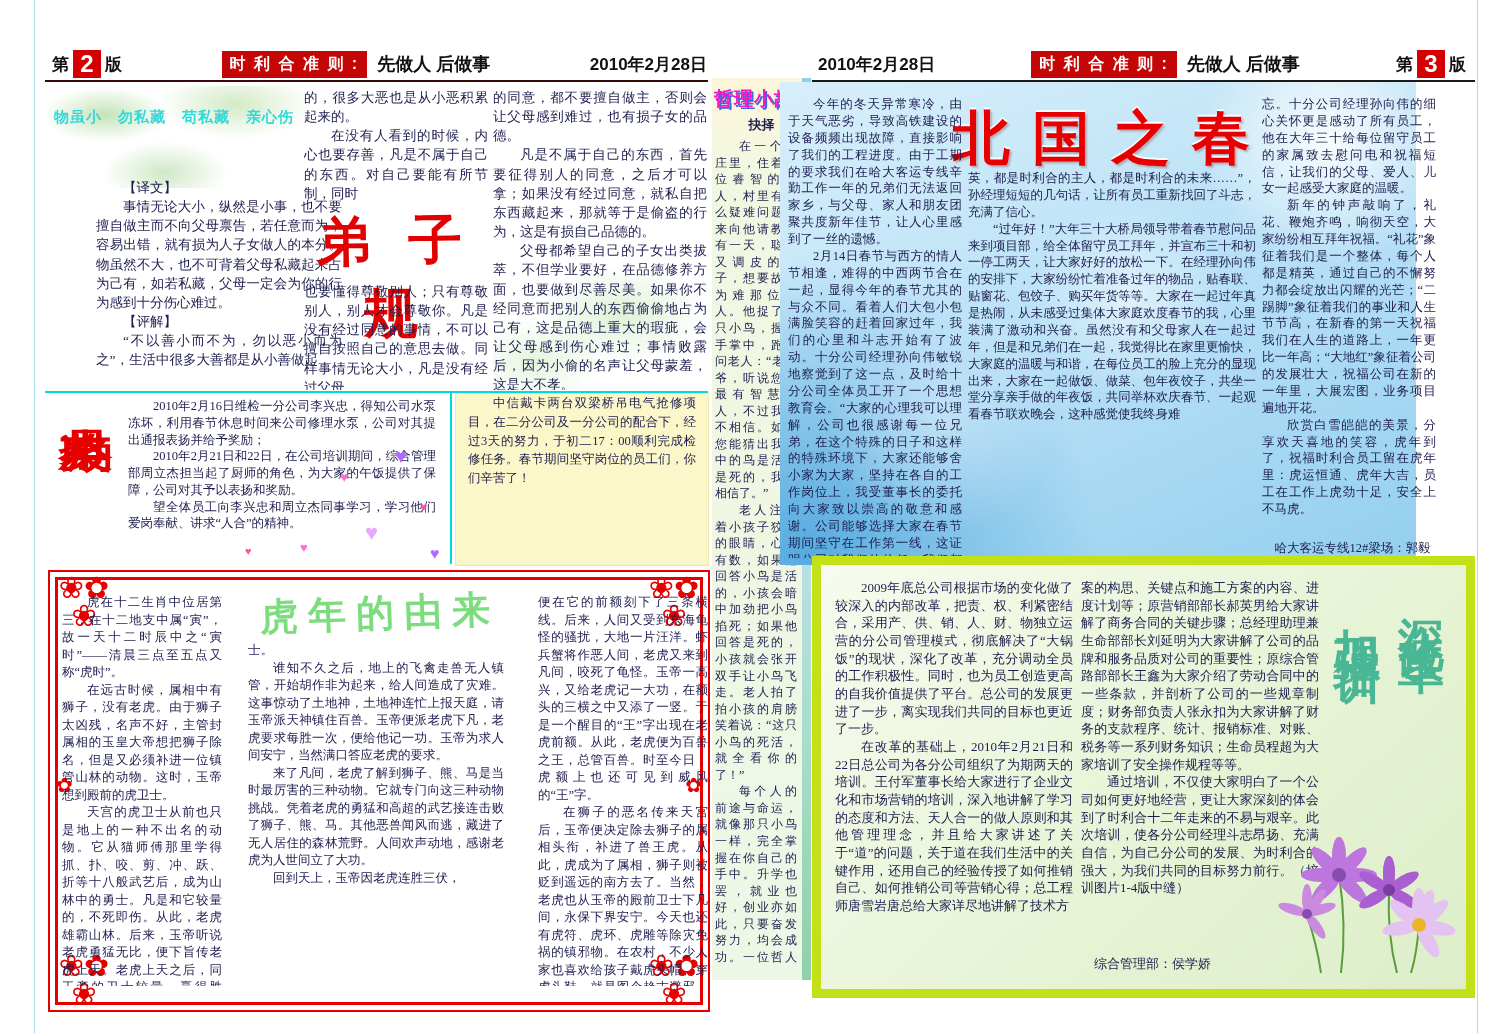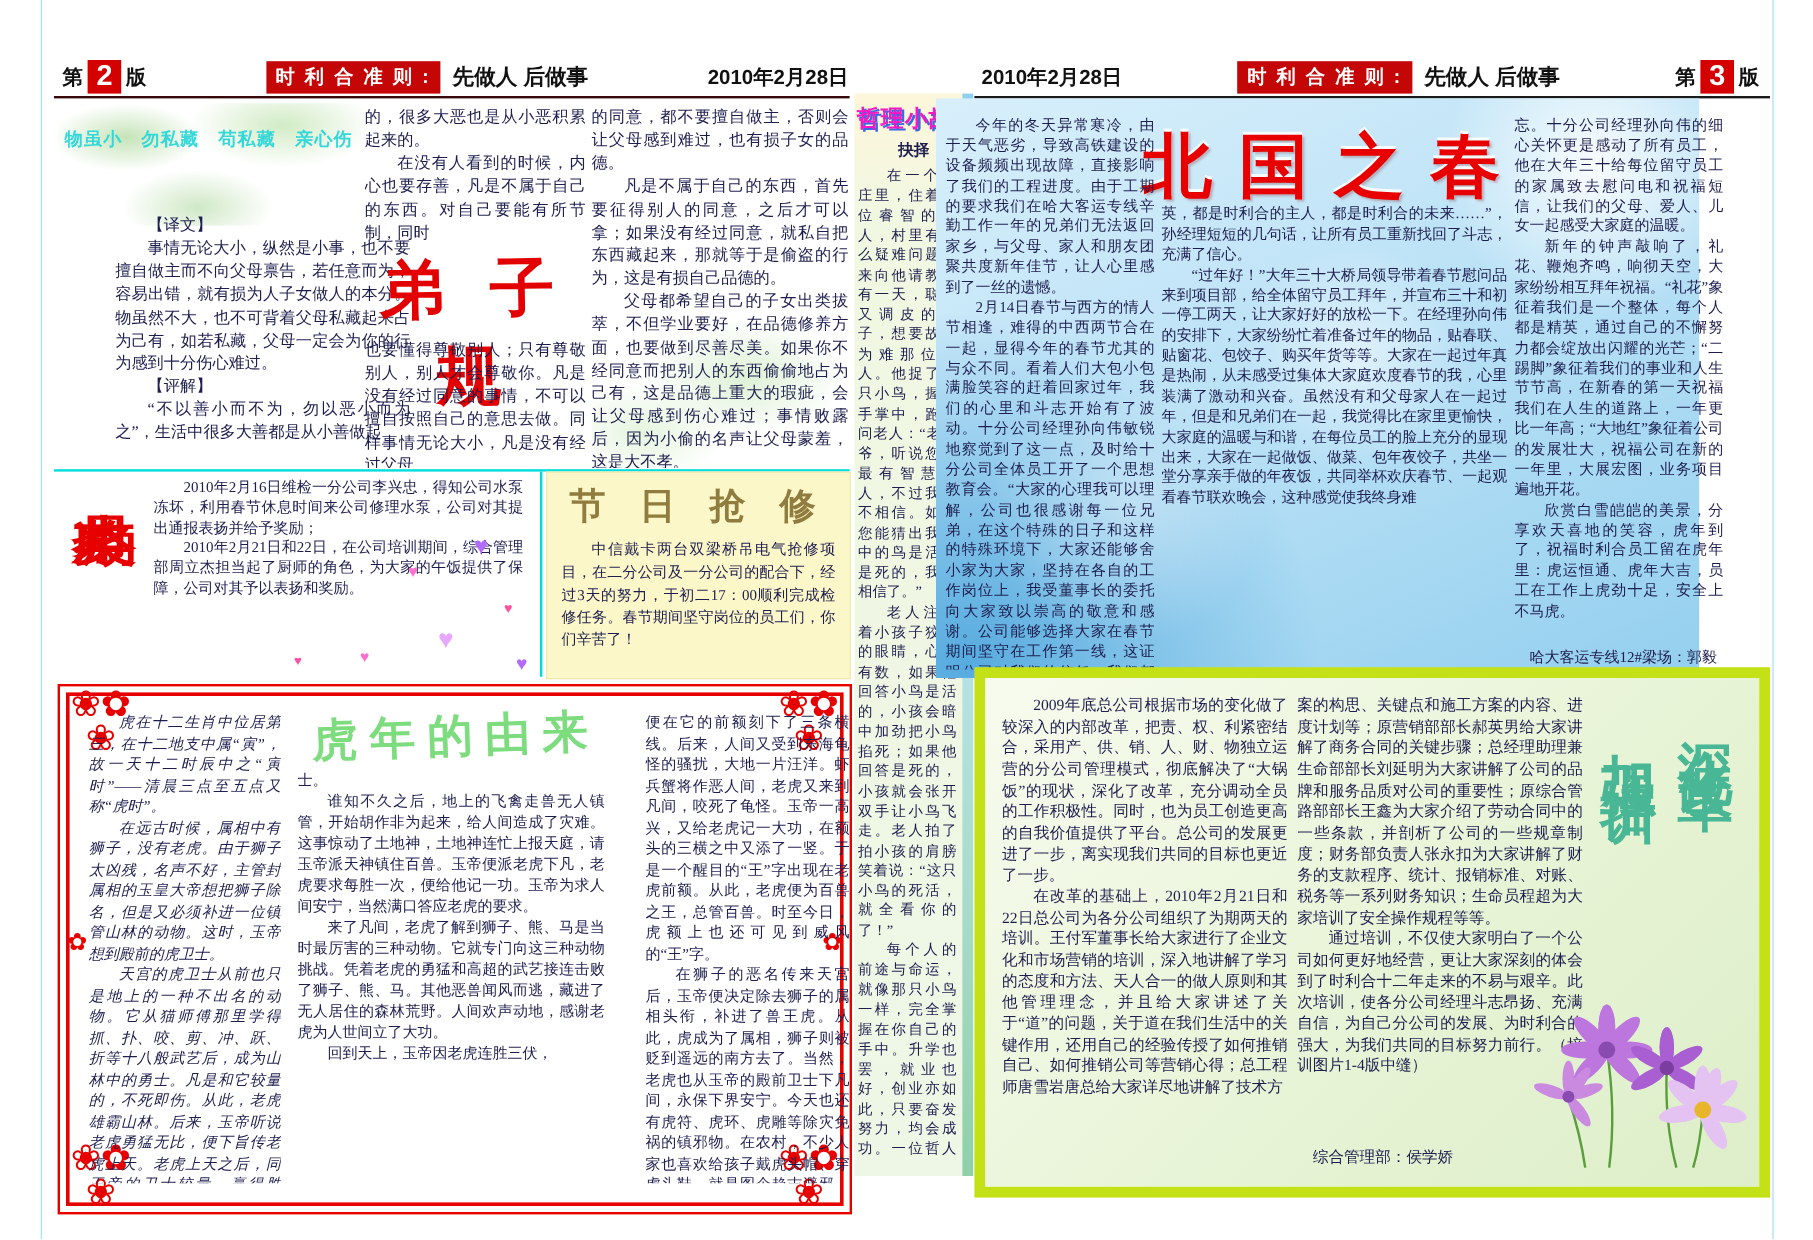--- a/index.html
+++ b/index.html
@@ -143,48 +143,48 @@
       <p>凡是不属于自己的东西，首先要征得别人的同意，之后才可以拿；如果没有经过同意，就私自把东西藏起来，那就等于是偷盗的行为，这是有损自己品德的。</p>
       <p>父母都希望自己的子女出类拔萃，不但学业要好，在品德修养方面，也要做到尽善尽美。如果你不经同意而把别人的东西偷偷地占为己有，这是品德上重大的瑕疵，会让父母感到伤心难过；事情败露后，因为小偷的名声让父母蒙羞，这是大不孝。</p>
     </div>
 
   <div class="cyan-h" style="left:45px;top:391px;width:663px;"></div>
 
   <div class="abs benyue-title" style="left:58px;top:396px;height:170px;" data-bind="page2.benyue.title">本月奖励</div>
   <div class="abs benyue-text clip" style="left:128px;top:398px;width:308px;height:166px;" data-bind-list="page2.benyue.paras">
       <p>2010年2月16日维检一分公司李兴忠，得知公司水泵冻坏，利用春节休息时间来公司修理水泵，公司对其提出通报表扬并给予奖励；</p>
       <p>2010年2月21日和22日，在公司培训期间，综合管理部周立杰担当起了厨师的角色，为大家的午饭提供了保障，公司对其予以表扬和奖励。</p>
+      <p>望全体员工向李兴忠和周立杰同事学习，学习他们爱岗奉献、讲求“人合”的精神。</p>
     </div>
   <span class="heart" style="left:340px;top:470px;font-size:14px;"></span>
   <span class="heart h2c" style="left:395px;top:445px;font-size:20px;"></span>
   <span class="heart h3c" style="left:420px;top:500px;font-size:12px;"></span>
   <span class="heart h4c" style="left:365px;top:520px;font-size:22px;"></span>
   <span class="heart" style="left:300px;top:540px;font-size:13px;"></span>
   <span class="heart h2c" style="left:430px;top:545px;font-size:16px;"></span>
   <span class="heart h3c" style="left:245px;top:545px;font-size:11px;"></span>
 
   <div class="cyan-v" style="left:450px;top:393px;height:171px;"></div>
 
   <div class="abs jieri" style="left:455px;top:393px;width:252px;height:171px;">
-    <div class="jieri-title" data-bind="page2.jieri.title">节 日 抢 修</div>
     <div class="jieri-text clip" style="height:118px;" data-bind-list="page2.jieri.paras">
         <p>中信戴卡两台双梁桥吊电气抢修项目，在二分公司及一分公司的配合下，经过3天的努力，于初二17：00顺利完成检修任务。春节期间坚守岗位的员工们，你们辛苦了！</p>
       </div>
   </div>
 
   <div class="abs tiger" style="left:48px;top:570px;width:658px;height:438px;">
     <span class="tcorner" style="left:2px;top:2px;"></span>
     <span class="tcorner" style="right:2px;top:2px;"></span>
     <span class="tcorner" style="left:2px;bottom:2px;"></span>
     <span class="tcorner" style="right:2px;bottom:2px;"></span>
     <span class="tedge" style="left:6px;top:46%;"></span>
     <span class="tedge" style="right:6px;top:46%;"></span>
 
     <div class="abs tiger-title" style="left:210px;top:16px;" data-bind="page2.tiger.title">虎年的由来</div>
-    <div class="abs tiger-col clip" style="left:24px;top:22px;width:160px;height:392px;font-style:italic;" data-bind-list="page2.tiger.col1">
+    <div class="abs tiger-col clip" style="left:12px;top:22px;width:160px;height:392px;" data-bind-list="page2.tiger.col1">
         <p>虎在十二生肖中位居第三，在十二地支中属“寅”，故一天十二时辰中之“寅时”——清晨三点至五点又称“虎时”。</p>
         <p>在远古时候，属相中有狮子，没有老虎。由于狮子太凶残，名声不好，主管封属相的玉皇大帝想把狮子除名，但是又必须补进一位镇管山林的动物。这时，玉帝想到殿前的虎卫士。</p>
         <p>天宫的虎卫士从前也只是地上的一种不出名的动物。它从猫师傅那里学得抓、扑、咬、剪、冲、跃、折等十八般武艺后，成为山林中的勇士。凡是和它较量的，不死即伤。从此，老虎雄霸山林。后来，玉帝听说老虎勇猛无比，便下旨传老虎上天。老虎上天之后，同玉帝的卫士较量，赢得胜利。从此，老虎便成了天宫的殿前卫</p>
       </div>
     <div class="abs tiger-col clip" style="left:198px;top:70px;width:256px;height:344px;" data-bind-list="page2.tiger.col2">
         <p class="flush">士。</p>
         <p>谁知不久之后，地上的飞禽走兽无人镇管，开始胡作非为起来，给人间造成了灾难。这事惊动了土地神，土地神连忙上报天庭，请玉帝派天神镇住百兽。玉帝便派老虎下凡，老虎要求每胜一次，便给他记一功。玉帝为求人间安宁，当然满口答应老虎的要求。</p>
         <p>来了凡间，老虎了解到狮子、熊、马是当时最厉害的三种动物。它就专门向这三种动物挑战。凭着老虎的勇猛和高超的武艺接连击败了狮子、熊、马。其他恶兽闻风而逃，藏进了无人居住的森林荒野。人间欢声动地，感谢老虎为人世间立了大功。</p>
         <p>回到天上，玉帝因老虎连胜三伏，</p>
       </div>

